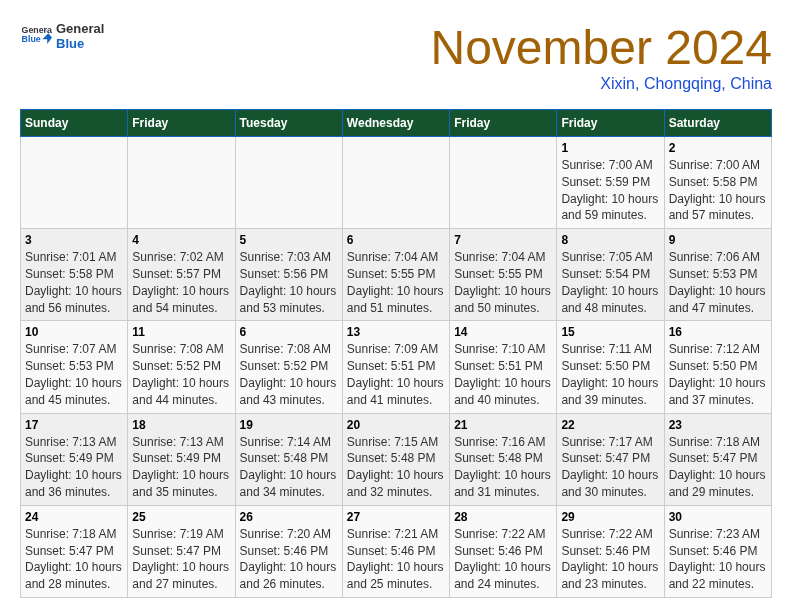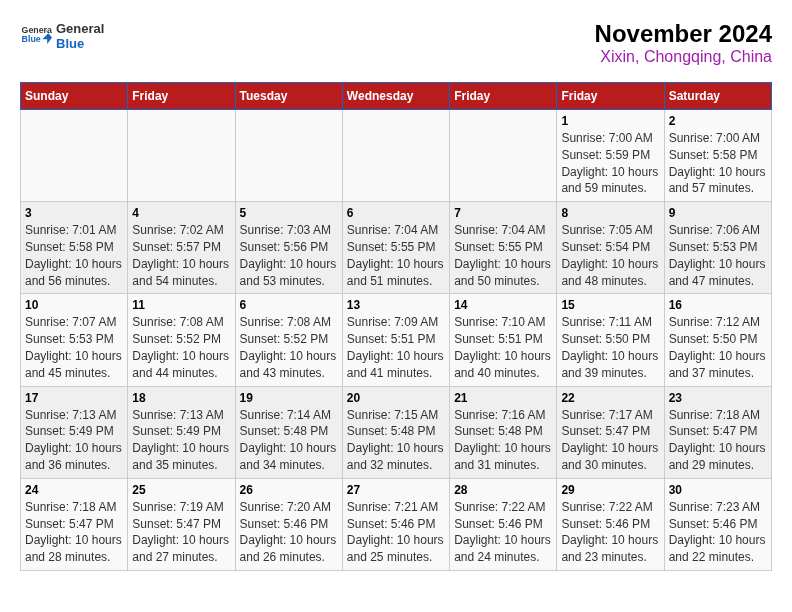--- a/index.html
+++ b/index.html
@@ -22,35 +22,35 @@
       gap: 4px;
     }
     .logo-icon {
       width: 32px;
       height: 32px;
     }
     .title-block {
       text-align: right;
     }
     .month-title {
-      font-size: 24px;
-      font-weight: bold;
-      color: #000000;
+      font-size: 48px;
+      font-weight: normal;
+      color: #a16207;
     }
     .location {
       font-size: 16px;
-      color: #a21caf;
+      color: #1d4ed8;
     }
     table {
       width: 100%;
       border-collapse: collapse;
       font-size: 11px;
     }
     thead tr th {
-      background-color: #b91c1c;
+      background-color: #14532d;
       color: #fff;
       padding: 6px 4px;
       text-align: left;
       font-size: 12px;
       font-weight: bold;
       border: 1px solid #1565c0;
     }
     tbody tr td {
       vertical-align: top;
       border: 1px solid #ccc;

